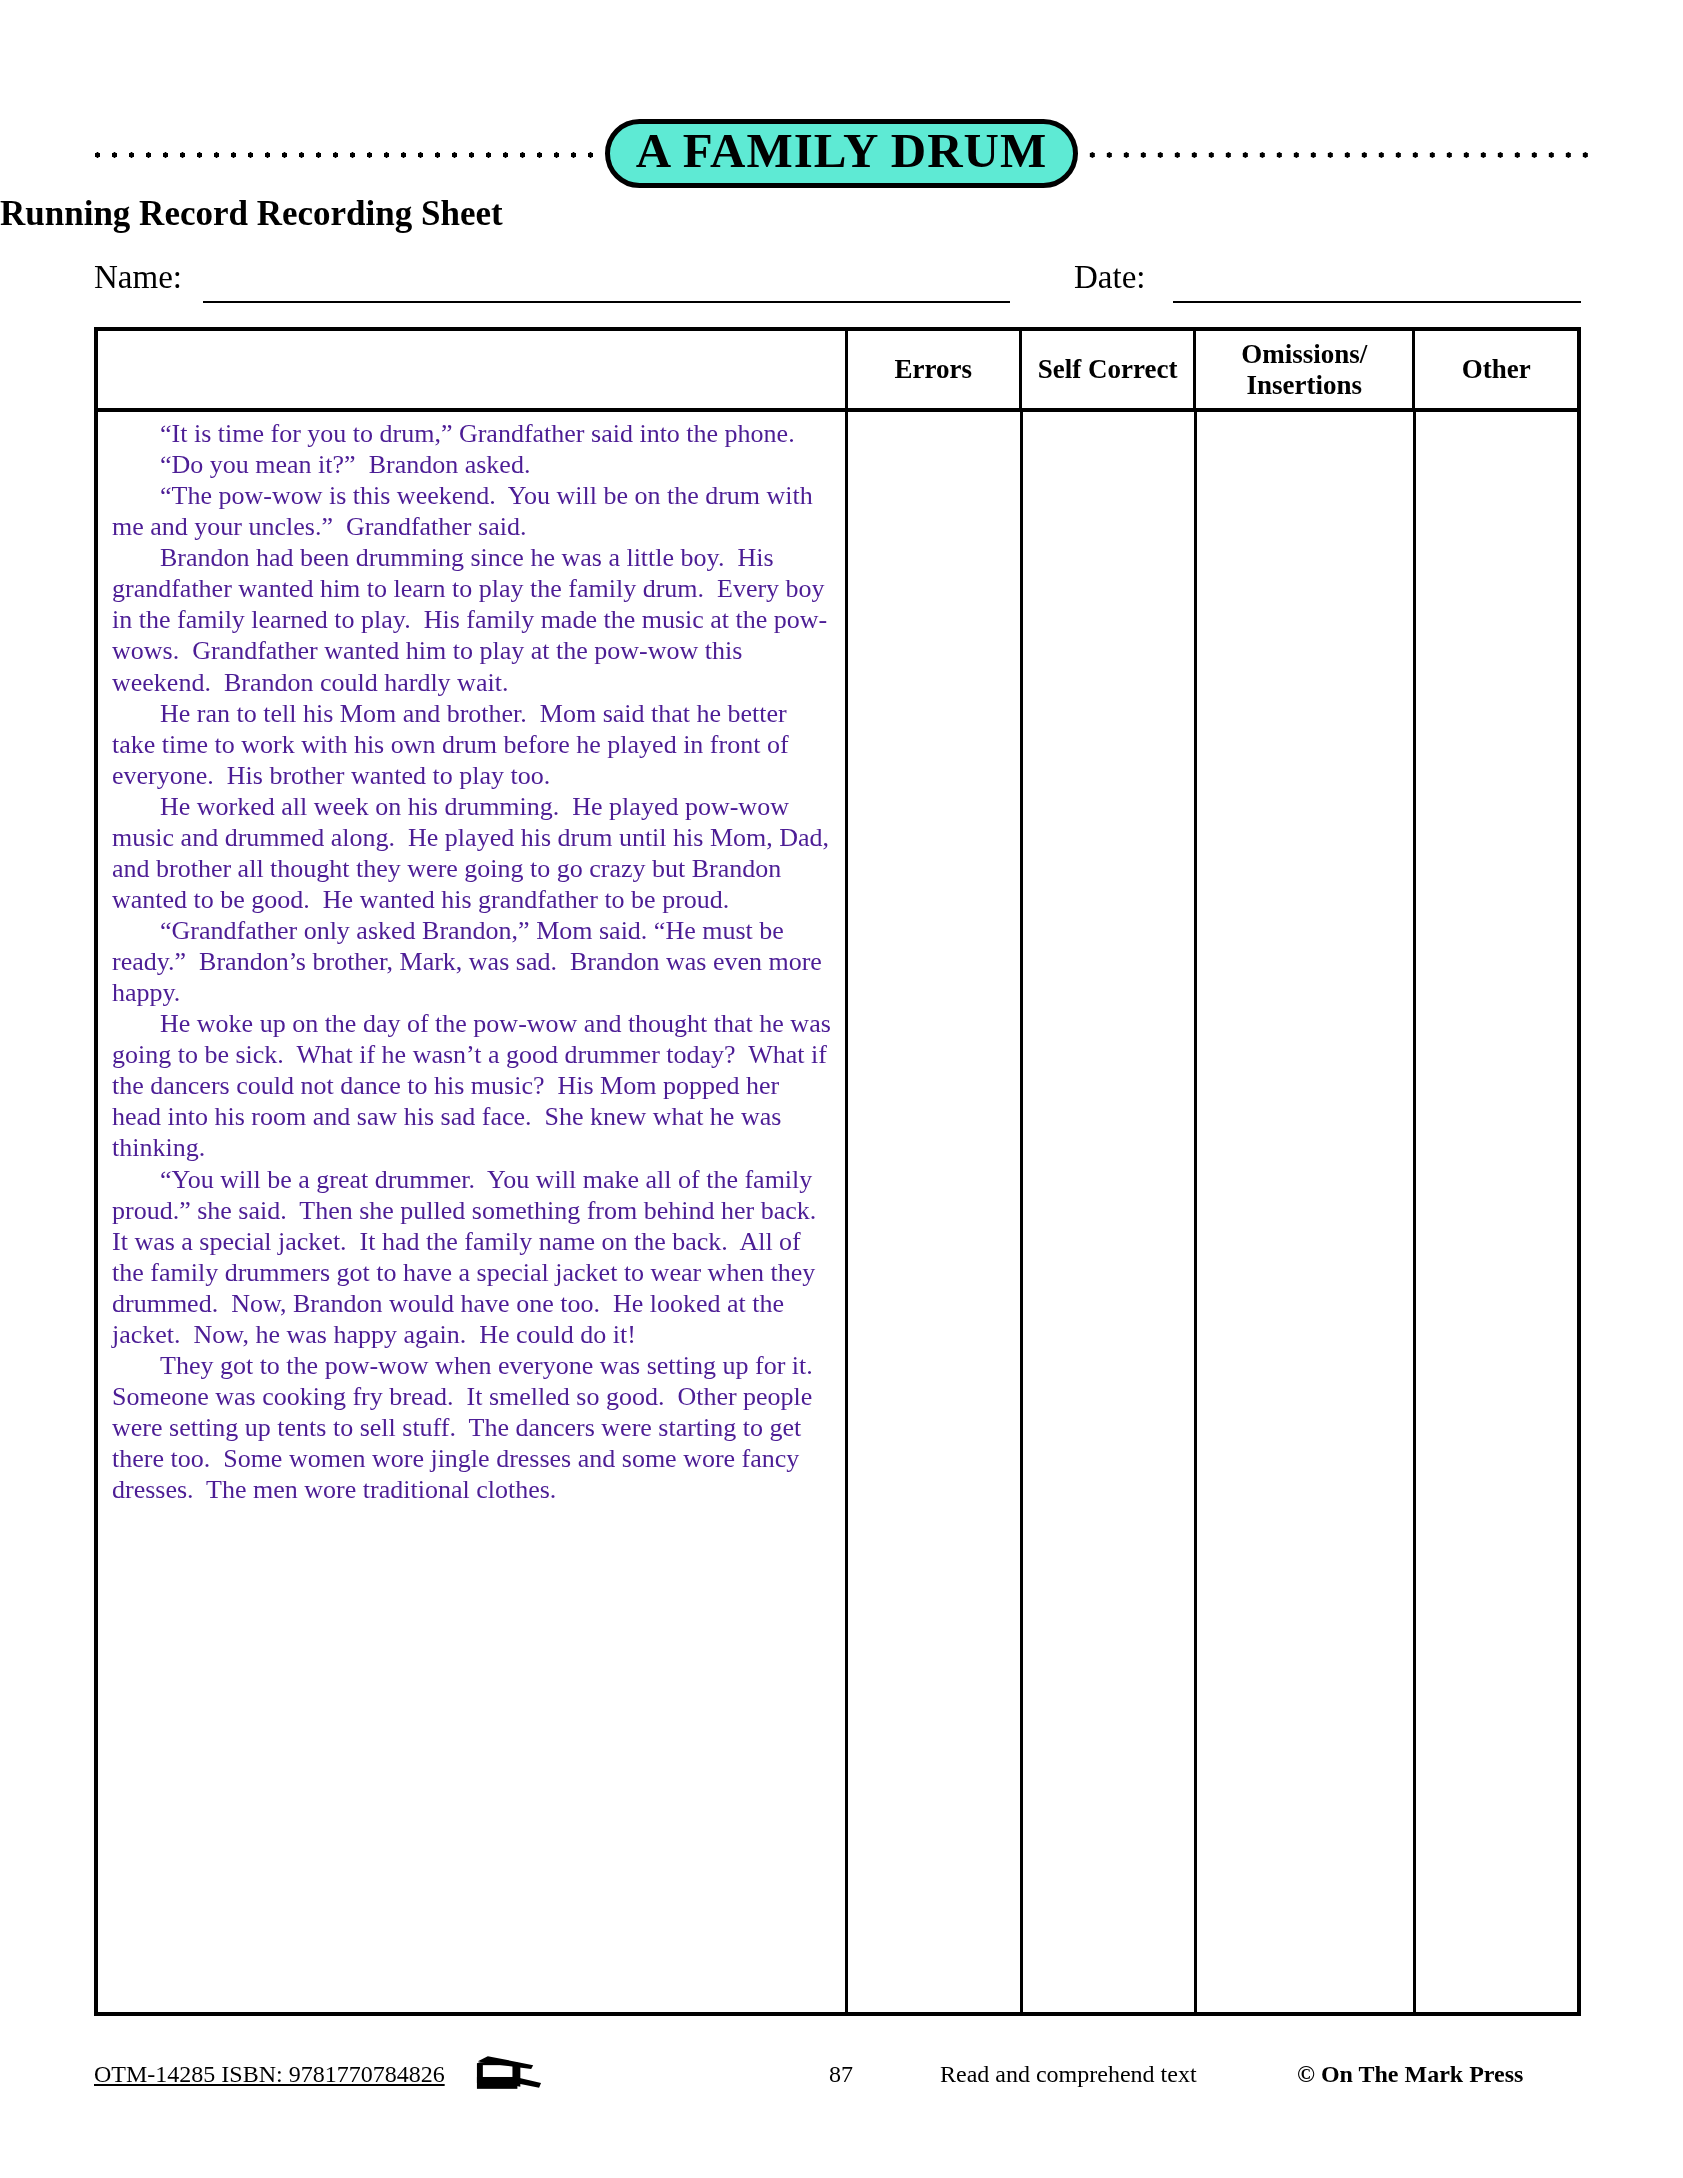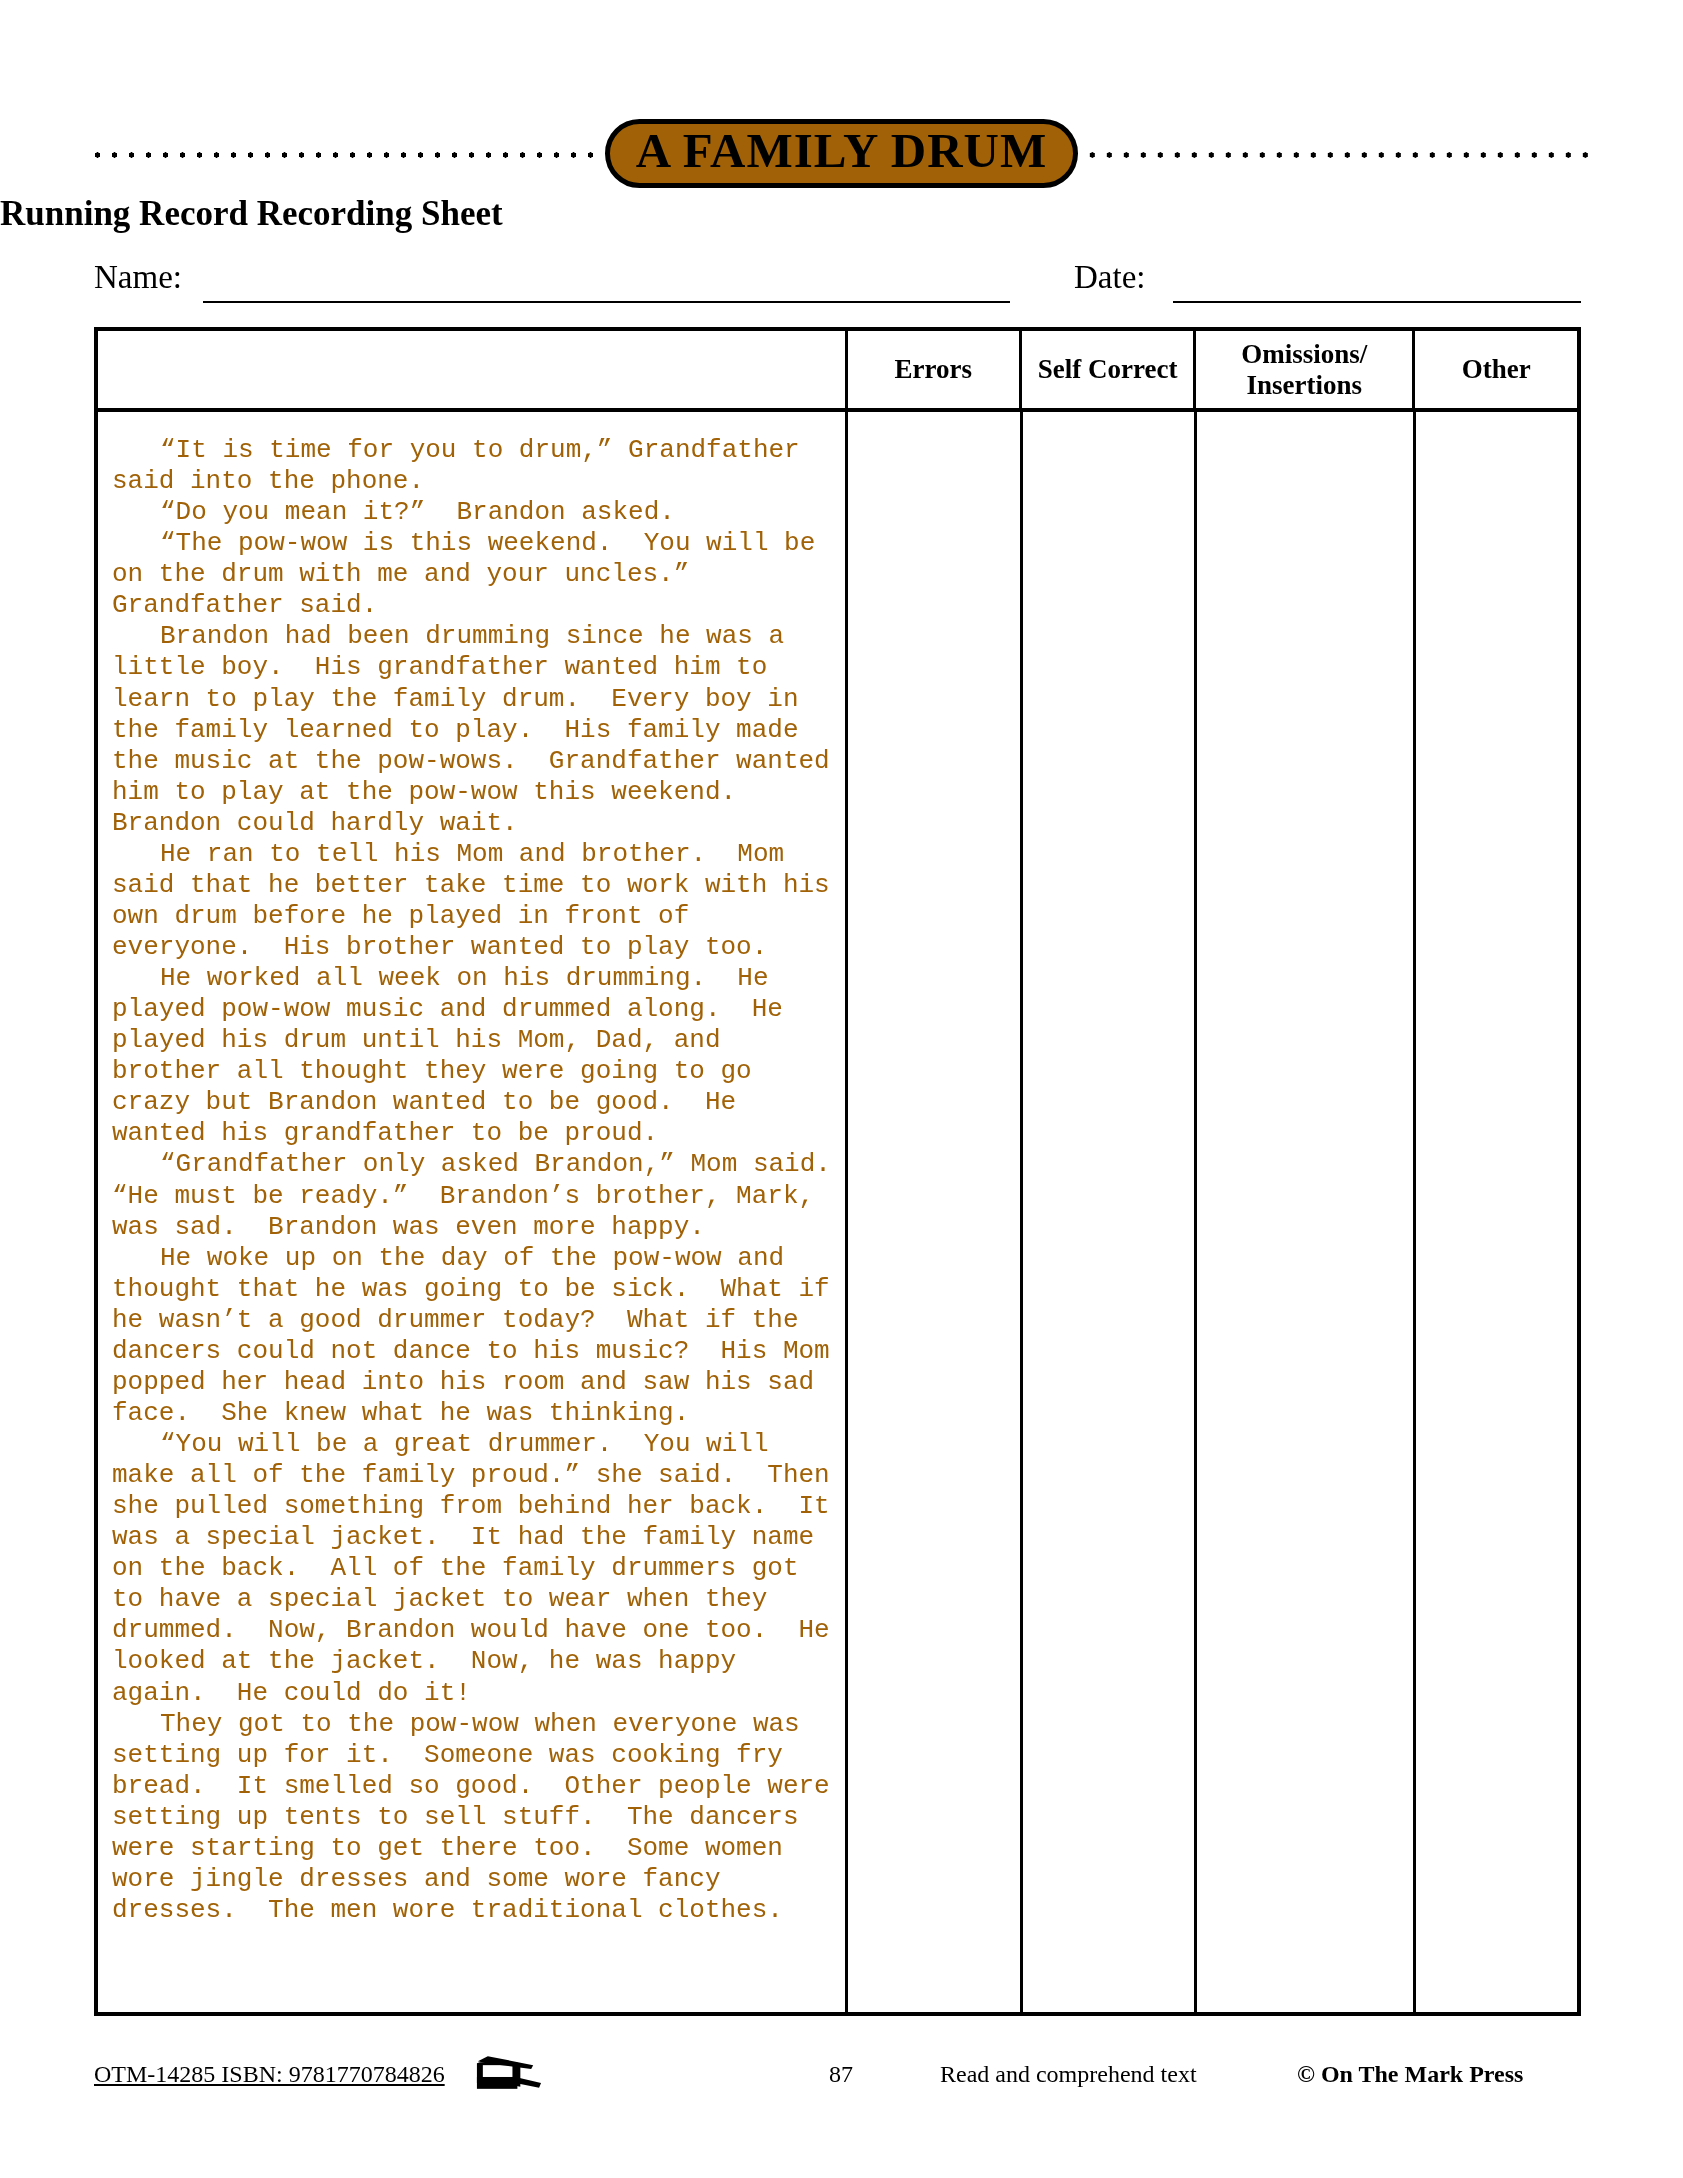--- a/index.html
+++ b/index.html
@@ -45,21 +45,21 @@
   }
   .dot-rule.right {
     background-position: right center;
   }
   .title-pill {
     flex: 0 0 auto;
     border: 5px solid #000;
     border-radius: 38px;
     padding: 2px 26px 8px 26px;
     margin: 0 6px;
-    background: #a16207;
+    background: #5eead4;
     line-height: 1;
   }
   .title-pill .title-text {
     font-family: "Liberation Serif", serif;
     font-weight: bold;
     font-size: 49px;
     letter-spacing: 1px;
     white-space: nowrap;
     display: block;
   }
@@ -145,25 +145,25 @@
     font-family: "Liberation Serif", serif;
     font-weight: bold;
     font-size: 27px;
     line-height: 1.12;
     padding: 0 6px;
   }
   .rr-head .hcell.col-text { border-right: 3px solid #000; }
 
   
   .story {
-    padding: 23px 12px 6px 14px;
-    font-family: Liberation Mono, monospace;
+    padding: 6px 12px 6px 14px;
+    font-family: Liberation Serif, serif;
     font-size: 26px;
     line-height: 1.195;
-    color: #a16207;
+    color: #4c1d95;
     overflow: hidden;
   }
   .story p {
     margin: 0;
     text-indent: 48px;
     white-space: pre-wrap;
   }
 
   
   .footer {

